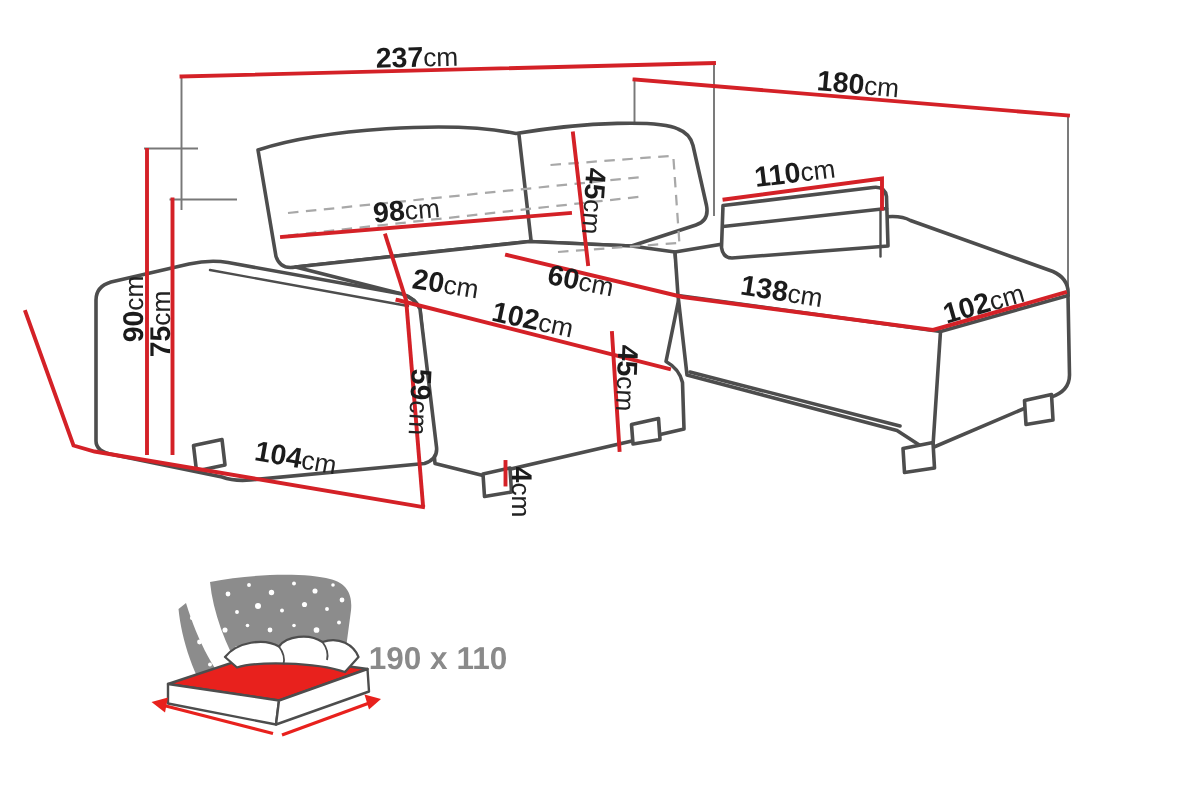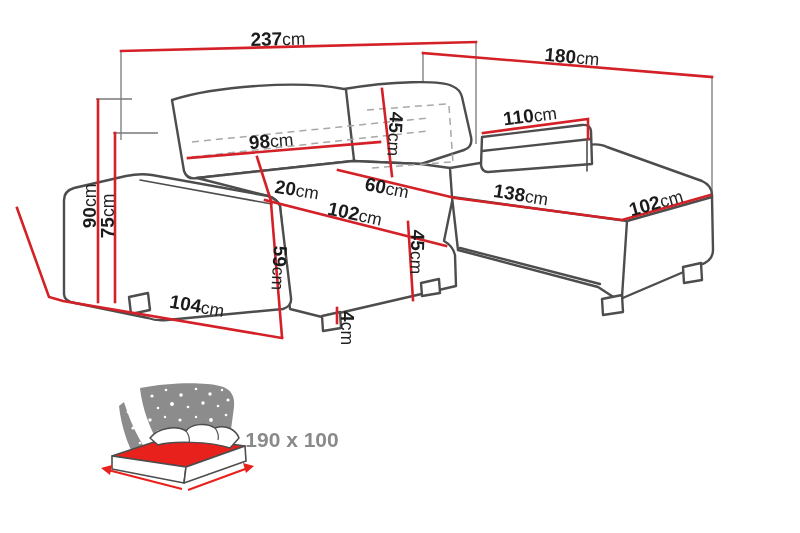--- a/index.html
+++ b/index.html
@@ -144,15 +144,15 @@
 <div class="dim" style="left:297px;top:190px;--r:9deg"><span class="v">20</span><span class="unit">cm</span></div>
 <div class="dim" style="left:387px;top:188px;--r:11deg"><span class="v">60</span><span class="unit">cm</span></div>
 <div class="dim" style="left:521px;top:195px;--r:9deg"><span class="v">138</span><span class="unit">cm</span></div>
 <div class="dim" style="left:355px;top:214px;--r:12deg"><span class="v">102</span><span class="unit">cm</span></div>
 <div class="dim" style="left:656px;top:203px;--r:-16deg"><span class="v">102</span><span class="unit">cm</span></div>
 <div class="dim" style="left:417px;top:252px;--r:92deg"><span class="v">45</span><span class="unit">cm</span></div>
 <div class="dim" style="left:279px;top:268px;--r:93deg"><span class="v">59</span><span class="unit">cm</span></div>
 <div class="dim" style="left:197px;top:306px;--r:10deg"><span class="v">104</span><span class="unit">cm</span></div>
 <div class="dim" style="left:347px;top:328px;--r:90deg"><span class="v">4</span><span class="unit">cm</span></div>
 
-<div class="bed-label">190 x 100</div>
+<div class="bed-label">190 x 110</div>
 
 </div>
 
 </body></html>

